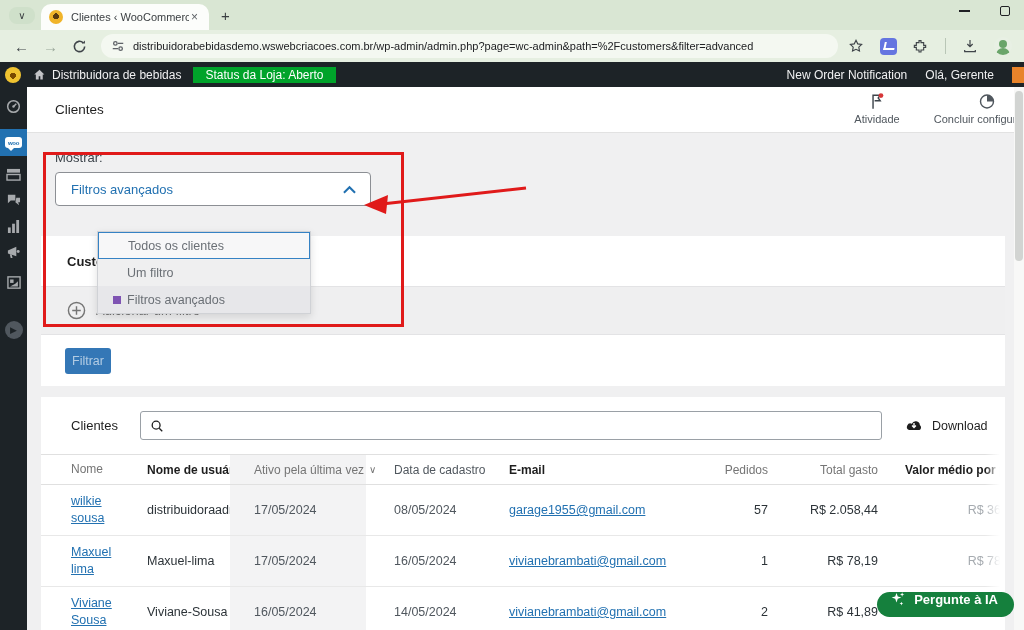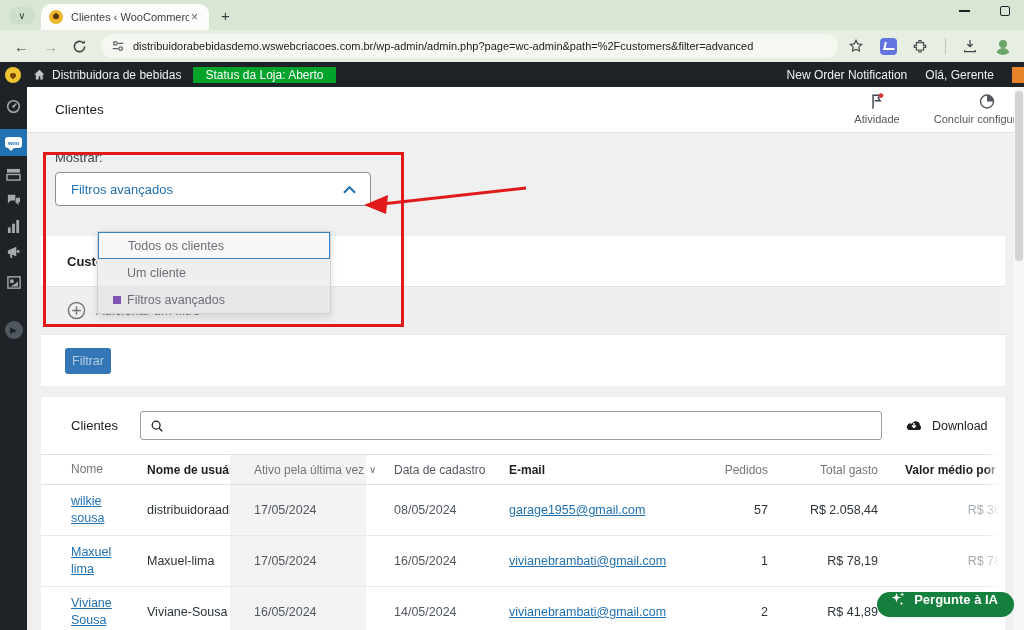--- a/index.html
+++ b/index.html
@@ -94,21 +94,21 @@
   .c-mail { padding-left:23px; }
   .c-ped { text-align:right; padding-right:8px; }
   .c-tot { text-align:right; padding-right:3px; }
   .c-val { padding-left:24px; }
   .c-val.num { text-align:right; padding-right:4px; color:#a6abb0; }
   a.lnk { color:#2271b1; text-decoration:underline; }
   .sort-caret { font-size:10px; color:#757575; margin-left:5px; }
   .right-fade { position:absolute; right:0; top:57px; bottom:0; width:20px; background:linear-gradient(to right, rgba(255,255,255,0), #fff 75%); pointer-events:none; }
 
   
-  .dropdown-panel { position:absolute; left:97px; top:231px; width:234px; background:#efeff0; border:1px solid #d0d2d6; box-shadow:0 3px 8px rgba(0,0,0,0.12); z-index:6; }
+  .dropdown-panel { position:absolute; left:97px; top:231px; width:214px; background:#efeff0; border:1px solid #d0d2d6; box-shadow:0 3px 8px rgba(0,0,0,0.12); z-index:6; }
   .dd-item { height:27px; display:flex; align-items:center; padding-left:29px; font-size:12.5px; color:#6a6f75; position:relative; }
   .dd-item.focused { border:1.5px solid #3582c4; background:#f7f7f8; }
   .dd-item.current { background:#e7e7ea; }
   .dd-bullet { position:absolute; left:15px; top:10px; width:8px; height:8px; background:#7f54b3; }
 
   .anno-rect { position:absolute; left:43px; top:152px; width:361px; height:175px; border:3px solid #e01a1a; z-index:9; pointer-events:none; }
   .anno-arrow { position:absolute; left:358px; top:178px; z-index:9; pointer-events:none; }
 
   .scrollbar { position:absolute; right:0; top:87px; width:10px; height:543px; background:#f8f8f7; z-index:8; }
   .scroll-thumb { position:absolute; left:1px; top:4px; width:8px; height:170px; border-radius:4px; background:#d2d4d2; }
@@ -358,21 +358,21 @@
         </div>
       <div class="right-fade"></div>
     </div>
   </div>
 
   <div class="dropdown-panel" id="ddpanel">
       <div class="dd-item focused">
         <span>Todos os clientes</span>
       </div>
       <div class="dd-item">
-        <span>Um cliente</span>
+        <span>Um filtro</span>
       </div>
       <div class="dd-item current">
         <span class="dd-bullet"></span>
         <span>Filtros avançados</span>
       </div>
     </div>
 
   <div class="anno-rect"></div>
   <svg class="anno-arrow" width="175" height="42" viewBox="0 0 175 42">
     <line x1="168" y1="10" x2="24" y2="26" stroke="#e01a1a" stroke-width="3"></line>

